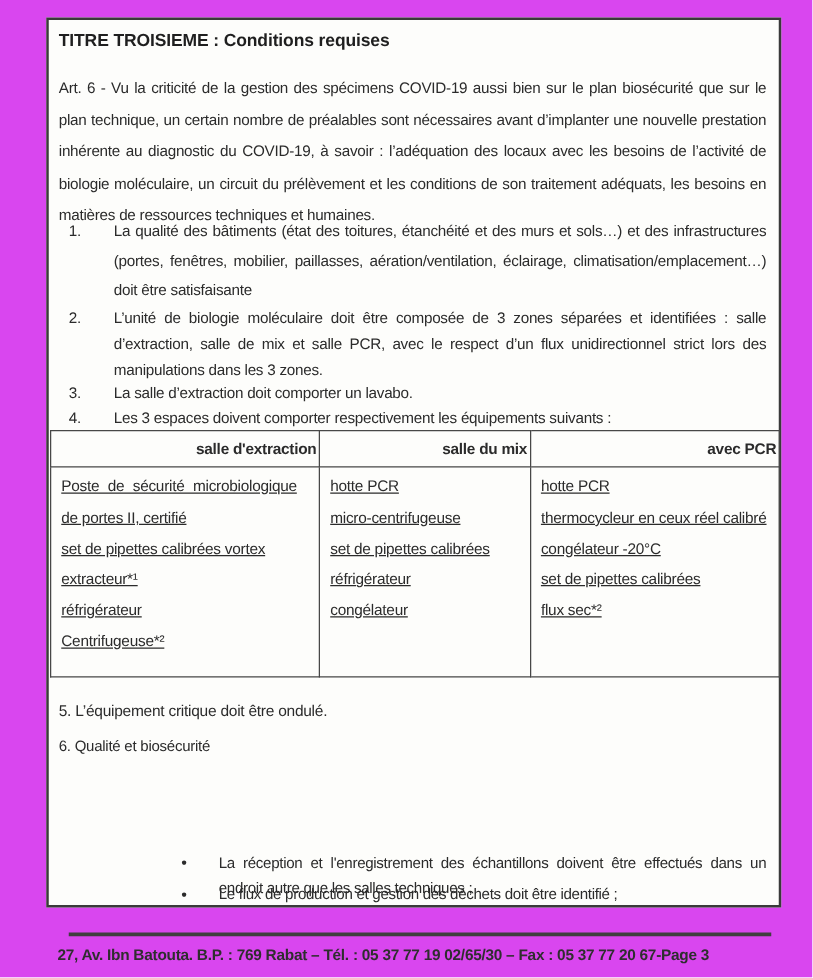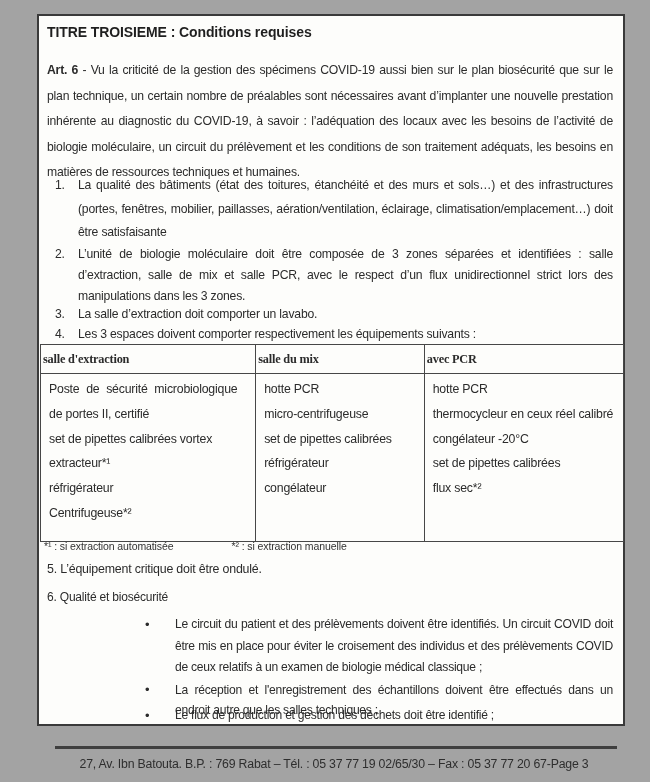--- a/index.html
+++ b/index.html
@@ -1,19 +1,19 @@
 <!DOCTYPE html>
 <html><head>
 <meta charset="utf-8">
 <style>
   html,body{margin:0;padding:0;background:#ffffff;}
   .page{
     position:relative;
     width:650px;height:782px;
-    background:#a3a3a3;
+    background:#d946ef;
     font-family:"Liberation Sans","DejaVu Sans",sans-serif;
     color:#2b2b2b;
     overflow:hidden;
   }
   .frame{
     position:absolute;left:37px;top:14px;
     width:588px;height:712px;
     border:2px solid #3a3a3a;
     box-sizing:border-box;
     background:#fdfdfb;
@@ -22,48 +22,48 @@
   .title{
     left:8px;top:8px;right:10px;
     font-size:14px;font-weight:700;color:#1f1f1f;
     letter-spacing:-0.1px;
   }
   .article{
     left:8px;right:10px;top:42px;
     font-size:12.2px;line-height:25.6px;
     text-align:justify;letter-spacing:-0.2px;
   }
-  .article .b{font-weight:700;}
+  .article .b{font-weight:400;}
   .num-item{
     left:16px;right:10px;
     font-size:12.2px;letter-spacing:-0.2px;
   }
   .num-item .num{position:absolute;left:0;top:0;}
-  .num-item .ntext{margin-left:23px;text-align:justify;}
+  .num-item .ntext{margin-left:36px;text-align:justify;}
   .ni1{top:158px;line-height:23.5px;}
   .ni2{top:228px;line-height:21px;}
   .ni3{top:288px;line-height:20px;}
   .ni4{top:308px;line-height:20px;}
   table.equip{
     top:328px;left:1px;width:584px;
     border-collapse:collapse;table-layout:fixed;
   }
   table.equip th, table.equip td{
     border:1.5px solid #474747;
     font-size:12.3px;letter-spacing:-0.2px;
   }
-  table.equip th{height:26px;font-weight:700;text-align:left;padding:1px 2px;font-family:Liberation Serif, serif;}
+  table.equip th{height:26px;font-weight:700;text-align:right;padding:1px 2px;}
   table.equip td{
     vertical-align:top;height:158px;
     padding:3px 0 6px 8px;
     line-height:24.8px;
     white-space:nowrap;overflow:hidden;
   }
   .col-w1{width:37%;} .col-w2{width:28.8%;} .col-w3{width:34.2%;}
-  td .tline{white-space:nowrap;}
+  td .tline{white-space:nowrap;text-decoration:underline;}
   td .spread{word-spacing:3.5px;}
   .footnotes{
     top:524px;left:5px;right:10px;
     font-size:10.5px;letter-spacing:-0.1px;color:#333;
   }
   .footnotes .fn2{margin-left:58px;}
   .p5{top:546px;left:8px;right:10px;font-size:12.4px;letter-spacing:-0.2px;}
   .p6{top:574px;left:8px;right:10px;font-size:12px;letter-spacing:-0.2px;}
   .bullet{
     left:106px;right:10px;
@@ -77,22 +77,22 @@
   .bullet .btext{margin-left:30px;text-align:justify;}
   .bl1{top:598px;line-height:21.5px;}
   .bl2{top:664px;line-height:20px;}
   .bl3{top:690px;line-height:19px;}
   .footer-rule{
     position:absolute;left:55px;top:746px;
     width:562px;height:3px;background:#3f3f3f;
   }
   .footer{
     position:absolute;left:46px;right:28px;top:757px;
-    display:flex;justify-content:center;align-items:baseline;
-    font-size:12.3px;letter-spacing:-0.2px;color:#2e2e2e;
+    display:flex;justify-content:flex-start;align-items:baseline;
+    font-size:12.3px;letter-spacing:-0.2px;color:#2e2e2e;font-weight:bold;
   }
 </style>
 </head>
 <body>
 
 <div class="page">
 
   <div class="frame">
 
     <div class="title">TITRE TROISIEME : Conditions requises</div>
@@ -145,30 +145,24 @@
             <div class="tline">hotte PCR</div>
             <div class="tline">thermocycleur en ceux réel calibré</div>
             <div class="tline">congélateur -20°C</div>
             <div class="tline">set de pipettes calibrées</div>
             <div class="tline">flux sec*²</div>
           </td>
         </tr>
       </tbody>
     </table>
 
-    <div class="footnotes">
-      <span>*¹ : si extraction automatisée</span><span class="fn2">*² : si extraction manuelle</span>
-    </div>
 
     <div class="p5">5. L’équipement critique doit être ondulé.</div>
     <div class="p6">6. Qualité et biosécurité</div>
 
-    <div class="bullet bl1">
-      <div class="btext">Le circuit du patient et des prélèvements doivent être identifiés. Un circuit COVID doit être mis en place pour éviter le croisement des individus et des prélèvements COVID de ceux relatifs à un examen de biologie médical classique ;</div>
-    </div>
     <div class="bullet bl3">
       <div class="btext">Le flux de production et gestion des déchets doit être identifié ;</div>
     </div>
     <div class="bullet bl2">
       <div class="btext">La réception et l'enregistrement des échantillons doivent être effectués dans un endroit autre que les salles techniques ;</div>
     </div>
 
   </div>
 
   <div class="footer-rule"></div>

